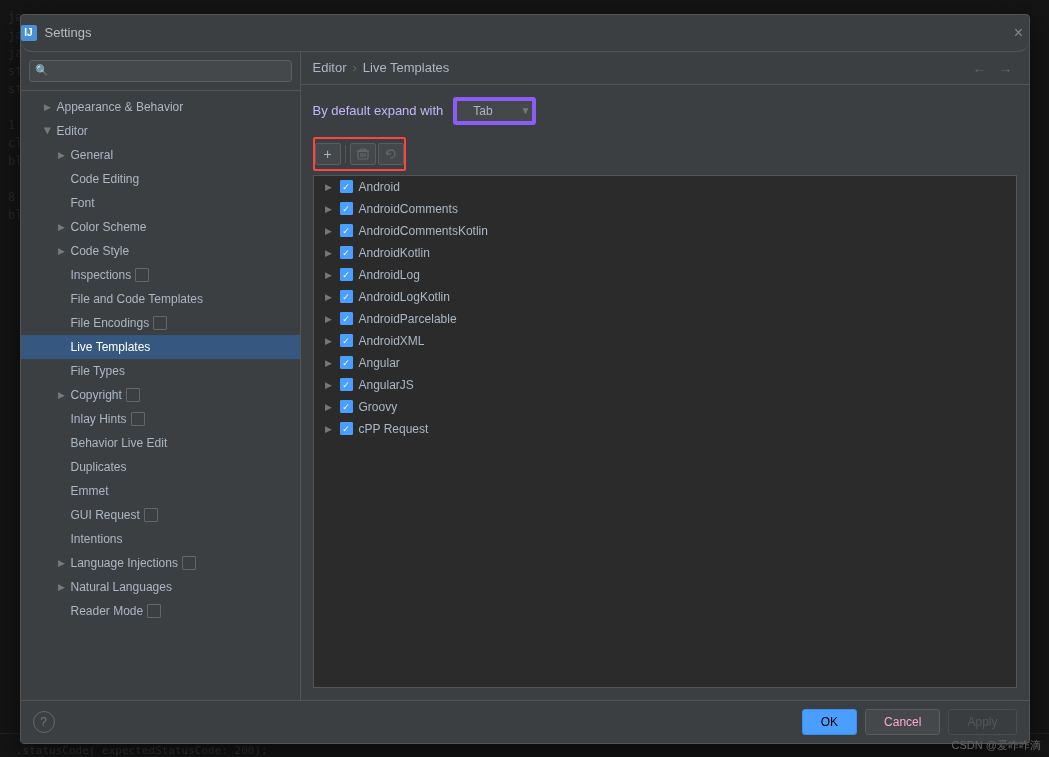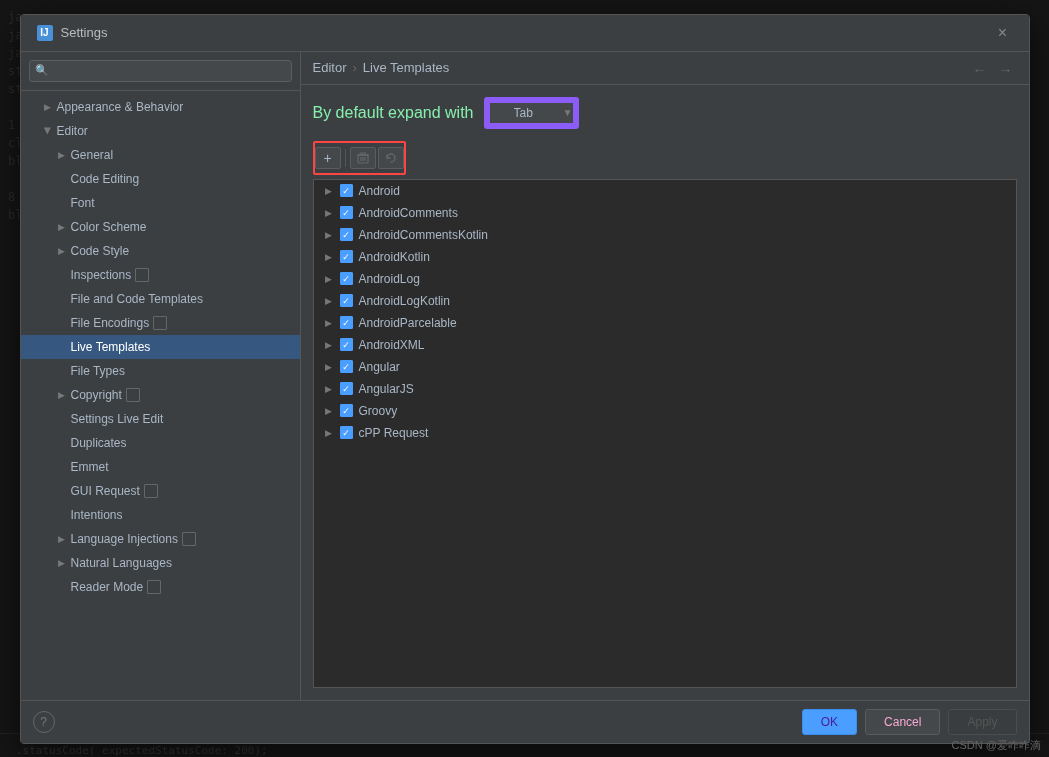--- a/index.html
+++ b/index.html
@@ -44,24 +44,25 @@
       flex-direction: column;
       position: relative;
       box-shadow: 0 8px 32px rgba(0,0,0,0.6);
     }
 
     
     .dialog-titlebar {
       display: flex;
       align-items: center;
       justify-content: space-between;
-      padding: 8px 16px;
+      padding: 8px 0;
       background: #3c3f41;
       border-bottom: 1px solid #555;
       flex-shrink: 0;
+      border-radius: 11px;
     }
     .titlebar-left {
       display: flex;
       align-items: center;
       gap: 8px;
     }
     .app-icon {
       width: 16px;
       height: 16px;
       background: #4a90d9;
@@ -240,33 +241,33 @@
     }
 
     .option-row {
       display: flex;
       align-items: center;
       gap: 10px;
       margin-bottom: 12px;
       flex-shrink: 0;
     }
     .option-label {
-      font-size: 16px;
-      color: #86efac;
+      font-size: 13px;
+      color: #c4b5fd;
     }
     .select-wrapper {
       position: relative;
       display: inline-flex;
       align-items: center;
     }
     .select-dropdown {
       background: #45484a;
-      border: 6px solid #8b5cf6;
+      border: 4px solid #8b5cf6;
       border-radius: 3px;
-      padding: 3px 24px 3px 24px;
+      padding: 3px 24px 3px 16px;
       color: #a9b7c6;
       font-size: 12px;
       appearance: none;
       outline: none;
       cursor: pointer;
       min-width: 80px;
     }
     .dropdown-arrow {
       position: absolute;
       right: 6px;
@@ -413,21 +414,21 @@
     .btn {
       padding: 5px 18px;
       border-radius: 3px;
       font-size: 12px;
       cursor: pointer;
       border: 1px solid transparent;
       outline: none;
     }
     .btn-primary {
       background: #4a9eff;
-      color: #4c1d95;
+      color: #000000;
       border-color: #3a8eef;
       text-align: right;
     }
     .btn-secondary {
       background: #45484a;
       color: #f9a8d4;
       border-color: #5a5d5f;
     }
     .btn-disabled {
       background: #3a3d3f;
@@ -556,24 +557,29 @@
             <span class="nav-label">File Types</span>
           </div>
 
 
           <div class="nav-item indent-2">
             <span class="chevron">▶</span>
             <span class="nav-label">Copyright</span>
             <div class="nav-icon-box"></div>
           </div>
 
-
-          <div class="nav-item indent-2">
-            <span class="chevron placeholder"></span>
-            <span class="nav-label">Settings Live Edit</span>
+          <div class="nav-item indent-2">
+            <span class="chevron placeholder"></span>
+            <span class="nav-label">Inlay Hints</span>
+            <div class="nav-icon-box"></div>
+          </div>
+
+          <div class="nav-item indent-2">
+            <span class="chevron placeholder"></span>
+            <span class="nav-label">Behavior Live Edit</span>
           </div>
 
           <div class="nav-item indent-2">
             <span class="chevron placeholder"></span>
             <span class="nav-label">Duplicates</span>
           </div>
 
           <div class="nav-item indent-2">
             <span class="chevron placeholder"></span>
             <span class="nav-label">Emmet</span>

